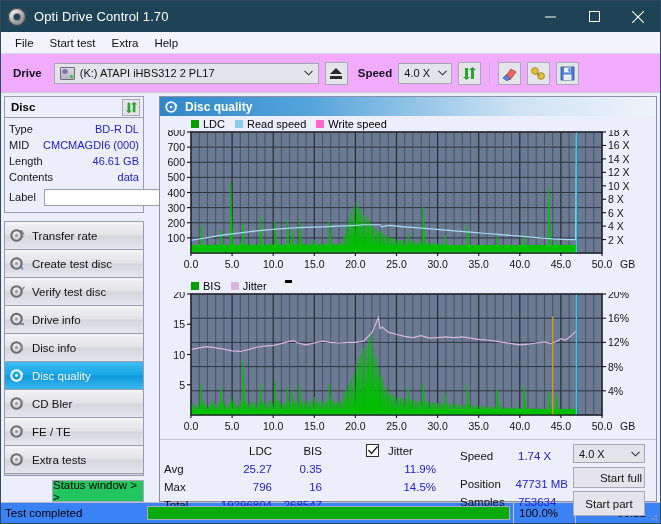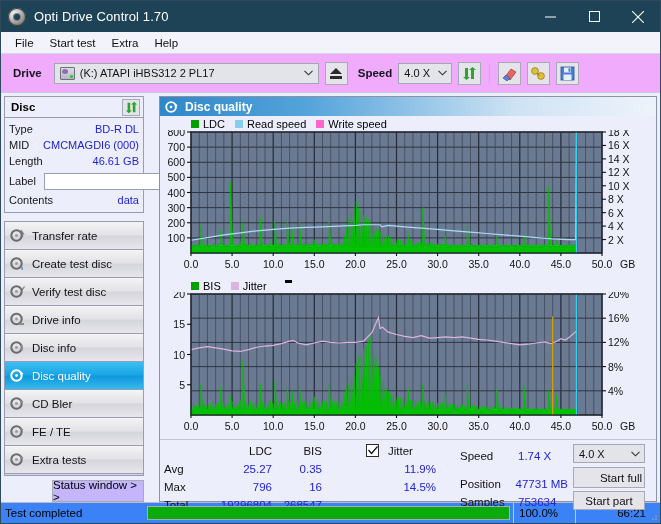--- a/index.html
+++ b/index.html
@@ -226,21 +226,21 @@
   #nav-filler {
     height: 14px;
     background: linear-gradient(#d9dbec, #c7cade);
     border-left: 1px solid #9a9cb0; border-right: 1px solid #9a9cb0;
     border-bottom: 1px solid #9a9cb0;
     box-sizing: border-box;
   }
   #status-window-btn {
     margin-top: 4px;
     height: 22px;
-    background: #c4b5fd;
+    background: #22c55e;
     border: 1px solid #a8a9b6;
     display: flex; align-items: center; justify-content: center;
     font-size: 11.5px;
     box-sizing: border-box;
     margin-left: 48px;
   }
 
   
   #right {
     flex: 1; min-width: 0;
@@ -433,30 +433,30 @@
             <span class="v">BD-R DL</span>
           </div>
           <div class="disc-row">
             <span class="k">MID</span>
             <span class="v">CMCMAGDI6 (000)</span>
           </div>
           <div class="disc-row">
             <span class="k">Length</span>
             <span class="v">46.61 GB</span>
           </div>
+          <div class="disc-row">
+            <span class="k">Contents</span>
+            <span class="v">data</span>
+          </div>
           <div class="disc-row label-row">
             <span class="k">Label</span>
             <input id="label-input" type="text" value="" style="">
             <div class="cd-btn">
               <span class="cd-glyph"></span>
             </div>
-          </div>
-          <div class="disc-row">
-            <span class="k">Contents</span>
-            <span class="v">data</span>
           </div>
         </div>
       </div>
 
       <div id="nav">
         <div class="nav-item">
           <svg class="nav-ico" width="15" height="15" viewBox="0 0 15 15">
               <circle cx="6.5" cy="7.5" r="5.2" fill="none" stroke="#6b6b6b" stroke-width="2"></circle>
               <circle cx="6.5" cy="7.5" r="1.4" fill="#9a9a9a"></circle>
               <path d="M11 2 L13.5 6 L11.5 6 L13 9" stroke="#777" stroke-width="1.2" fill="none"></path>
@@ -826,21 +826,21 @@
 
         <div class="combo" style="position:absolute; left:413px; top:4px; width:72px; height:19px;">
           <div class="cv">4.0 X</div>
           <div class="chev">
             <svg width="9" height="6" viewBox="0 0 9 6">
                 <polyline points="0.5,0.8 4.5,4.8 8.5,0.8" fill="none" stroke="#333" stroke-width="1.1"></polyline>
               </svg>
           </div>
         </div>
         <div class="btn-std" style="left:413px; top:27px; width:72px; height:21px;padding-left:24px;">Start full</div>
-        <div class="btn-std" style="left:413px; top:51px; width:72px; height:19px;">Start part</div>
+        <div class="btn-std" style="left:413px; top:51px; width:72px; height:25px;">Start part</div>
       </div>
     </div>
   </div>
 
   <div id="statusbar">
     <div id="status-text">Test completed</div>
     <div id="progress-outer">
       <div id="progress-fill" style="width: 100%;"></div>
     </div>
     <div id="status-pct">100.0%</div>

